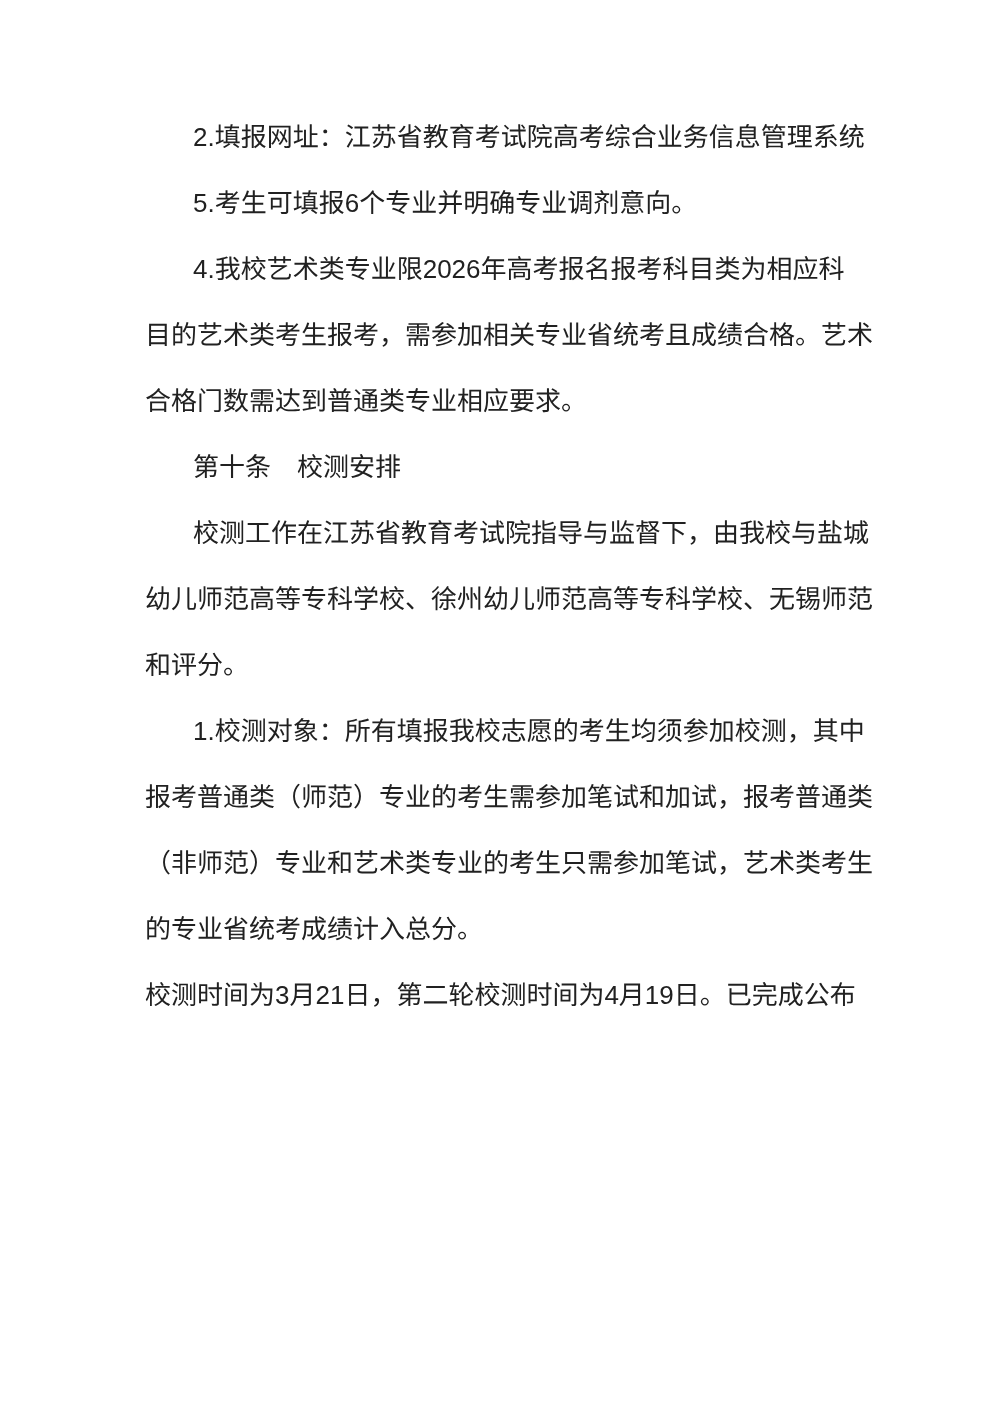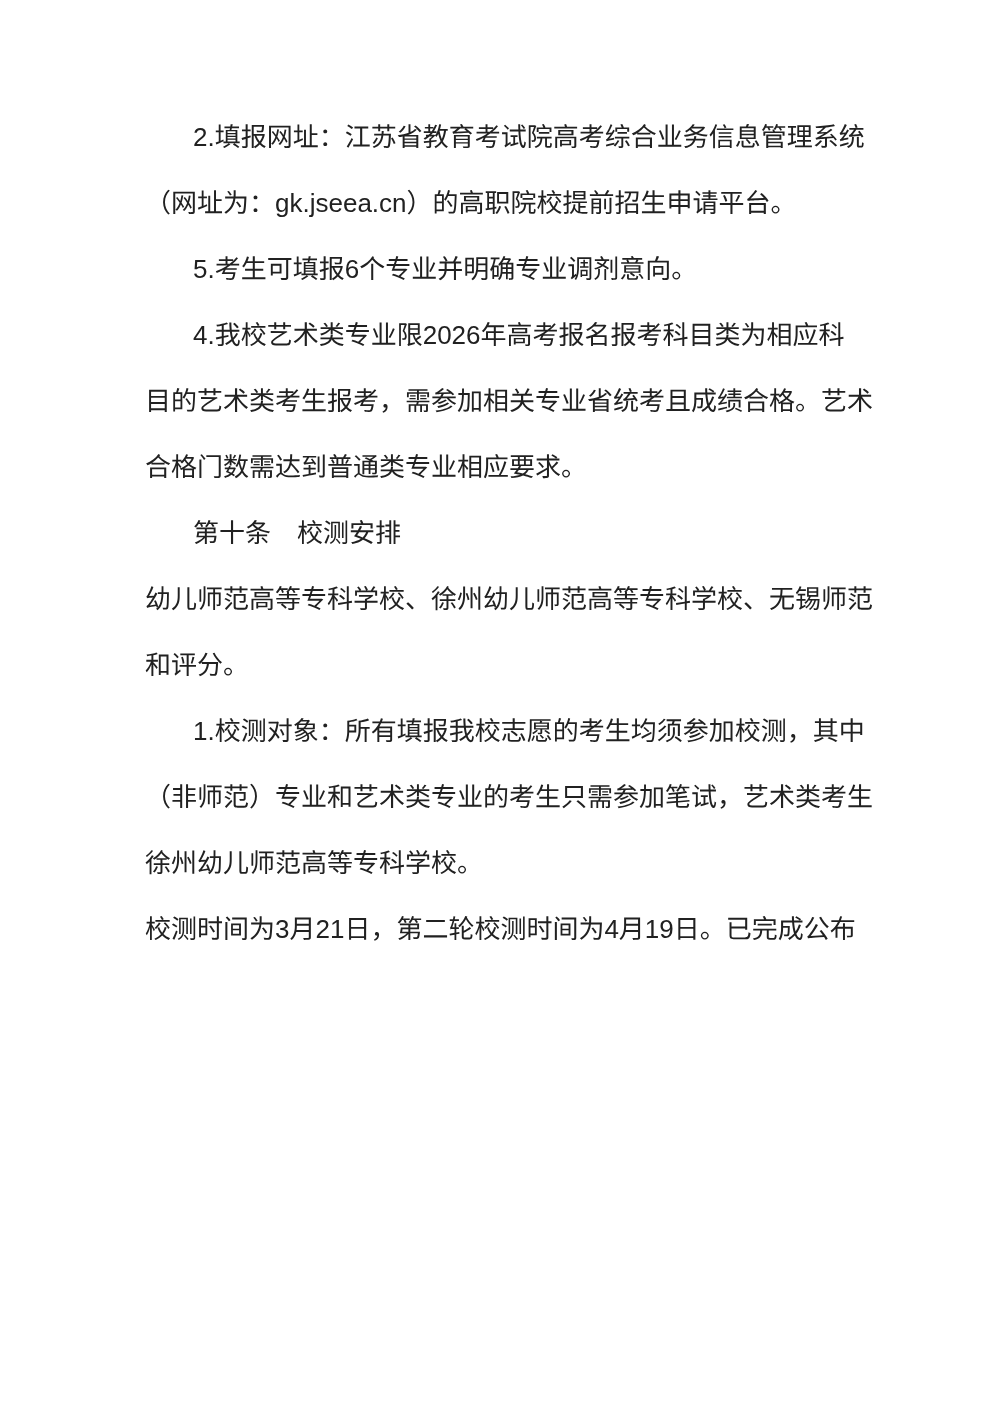--- a/index.html
+++ b/index.html
@@ -35,26 +35,27 @@
   .heading {
     font-weight: 400;
   }
 </style>
 </head>
 <body>
 
 <div class="page">
   <div class="text-block">
     <div class="line indent">2.填报网址：江苏省教育考试院高考综合业务信息管理系统</div>
-    <div class="line">（网址为：gk.jseea.cn）的高职院校提前招生申请平台。</div>
     <div class="line indent">5.考生可填报6个专业并明确专业调剂意向。</div>
     <div class="line indent">4.我校艺术类专业限2026年高考报名报考科目类为相应科</div>
     <div class="line">目的艺术类考生报考，需参加相关专业省统考且成绩合格。艺术</div>
     <div class="line">合格门数需达到普通类专业相应要求。</div>
     <div class="line indent heading">第十条　校测安排</div>
+    <div class="line indent">校测工作在江苏省教育考试院指导与监督下，由我校与盐城</div>
     <div class="line">幼儿师范高等专科学校、徐州幼儿师范高等专科学校、无锡师范</div>
     <div class="line">和评分。</div>
     <div class="line indent">1.校测对象：所有填报我校志愿的考生均须参加校测，其中</div>
+    <div class="line">报考普通类（师范）专业的考生需参加笔试和加试，报考普通类</div>
     <div class="line">（非师范）专业和艺术类专业的考生只需参加笔试，艺术类考生</div>
-    <div class="line">徐州幼儿师范高等专科学校。</div>
+    <div class="line">的专业省统考成绩计入总分。</div>
     <div class="line">校测时间为3月21日，第二轮校测时间为4月19日。已完成公布</div>
   </div>
 </div>
 
 </body></html>

